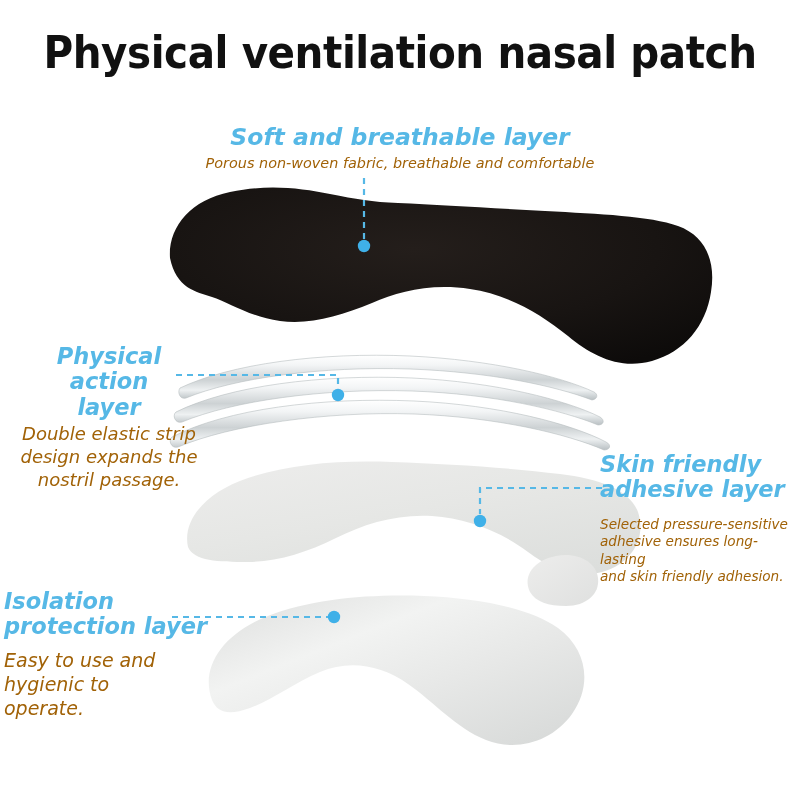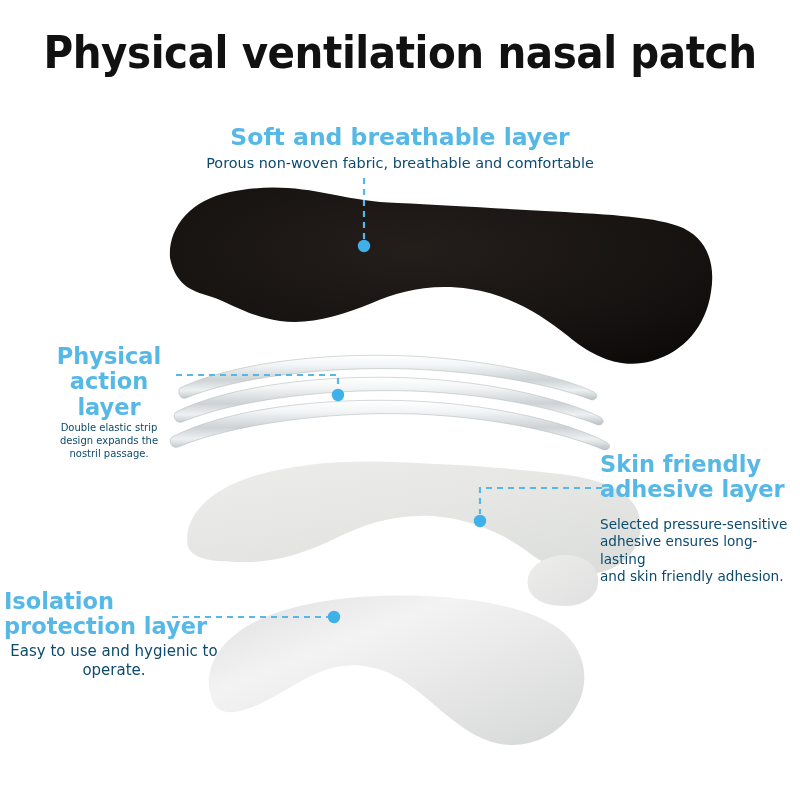--- a/index.html
+++ b/index.html
@@ -36,57 +36,57 @@
   
   #artwork {
     position: absolute;
     left: 0;
     top: 0;
     width: 800px;
     height: 800px;
   }
 
   
-  .callout { position: absolute; }
+  .callout { position: absolute; font-style: italic; }
   .callout .heading {
     font-family: "DejaVu Sans", "Liberation Sans", sans-serif;
     font-weight: bold;
     color: #56b8e6;
     line-height: 1.13;
     margin: 0;
     white-space: pre-line;
   }
   .callout .desc {
     font-family: "DejaVu Sans", "Liberation Sans", sans-serif;
     font-weight: normal;
-    color: #0c4a6e;
+    color: #a16207;
     line-height: 1.28;
     margin: 0;
     white-space: pre-line;
   }
 
   
   #callout-soft { left: 150px; top: 124px; width: 500px; text-align: center; }
   #callout-soft .heading { font-size: 23.5px; }
   #callout-soft .desc { font-size: 14.4px; margin-top: 3px; }
 
   
   #callout-physical { left: 14px; top: 344px; width: 190px; text-align: center; }
   #callout-physical .heading { font-size: 22.5px; }
-  #callout-physical .desc { font-size: 10px; margin-top: 2px; }
+  #callout-physical .desc { font-size: 18px; margin-top: 2px; }
 
   
   #callout-skin { left: 600px; top: 452px; width: 200px; text-align: left; }
   #callout-skin .heading { font-size: 22.5px; }
   #callout-skin .desc { font-size: 13.6px; margin-top: 13px; }
 
   
   #callout-isolation { left: 4px; top: 589px; width: 220px; text-align: left; }
   #callout-isolation .heading { font-size: 22.5px; }
-  #callout-isolation .desc { font-size: 15px; margin-top: 2px; text-align: center; }
+  #callout-isolation .desc { font-size: 19px; margin-top: 8px; }
 </style>
 </head>
 <body>
 
 <div id="page">
 
   <div id="title">Physical ventilation nasal patch</div>
 
   <svg id="artwork" viewBox="0 0 800 800">
     <defs>

